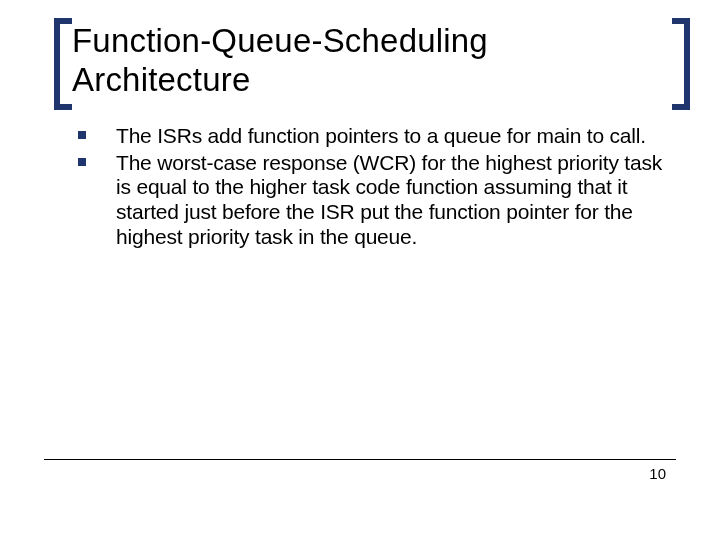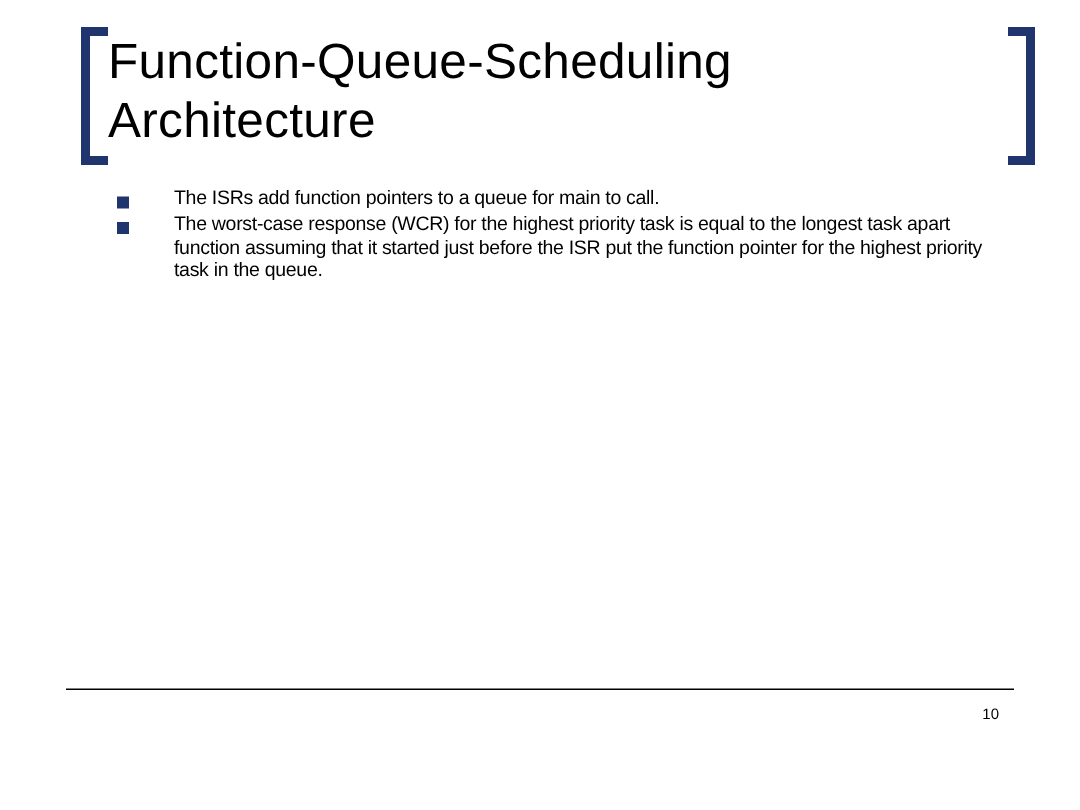--- a/index.html
+++ b/index.html
@@ -6,38 +6,38 @@
   html, body { width: 720px; height: 540px; background: #fff; font-family: Arial, Helvetica, sans-serif; color: #000; }
   .slide { position: relative; width: 720px; height: 504px; padding: 22px 48px 16px 72px; }
   .title-wrap { position: relative; margin-bottom: 24px; }
   .bracket-left, .bracket-right { position: absolute; width: 18px; top: -4px; bottom: -10px; }
   .bracket-left { left: -18px; border-top: 6px solid #20356d; border-bottom: 6px solid #20356d; border-left: 6px solid #20356d; }
   .bracket-right { right: -18px; border-top: 6px solid #20356d; border-bottom: 6px solid #20356d; border-right: 6px solid #20356d; }
   .title { font-size: 33px; font-weight: 400; line-height: 1.18; letter-spacing: 0.2px; }
   .body { padding-left: 6px; padding-right: 6px; }
   .item { display: flex; margin-bottom: 2px; }
   .bullet { width: 8px; height: 8px; background: #20356d; flex: 0 0 8px; margin-top: 7px; margin-right: 30px; }
-  .text { font-size: 13px; line-height: 1.18; letter-spacing: -0.2px; }
+  .text { font-size: 21px; line-height: 1.18; letter-spacing: -0.2px; }
   .hr { position: absolute; left: 44px; right: 44px; bottom: 44px; border-top: 1px solid #000; }
-  .pagenum { position: absolute; right: 54px; bottom: 22px; font-size: 10px; }
+  .pagenum { position: absolute; right: 54px; bottom: 22px; font-size: 15px; }
 </style>
 </head>
 <body>
 
 <div class="slide">
   <div class="title-wrap">
     <div class="bracket-left"></div>
     <div class="bracket-right"></div>
     <h1 class="title">Function-Queue-Scheduling Architecture</h1>
   </div>
   <div class="body">
     <div class="item">
       <div class="bullet"></div>
       <div class="text">The ISRs add function pointers to a queue for main to call.</div>
     </div>
     <div class="item">
       <div class="bullet"></div>
-      <div class="text">The worst-case response (WCR) for the highest priority task is equal to the longest task apart function assuming that it started just before the ISR put the function pointer for the highest priority task in the queue.</div>
+      <div class="text">The worst-case response (WCR) for the highest priority task is equal to the higher task code function assuming that it started just before the ISR put the function pointer for the highest priority task in the queue.</div>
     </div>
   </div>
   <div class="hr"></div>
   <div class="pagenum">10</div>
 </div>
 
 </body></html>

